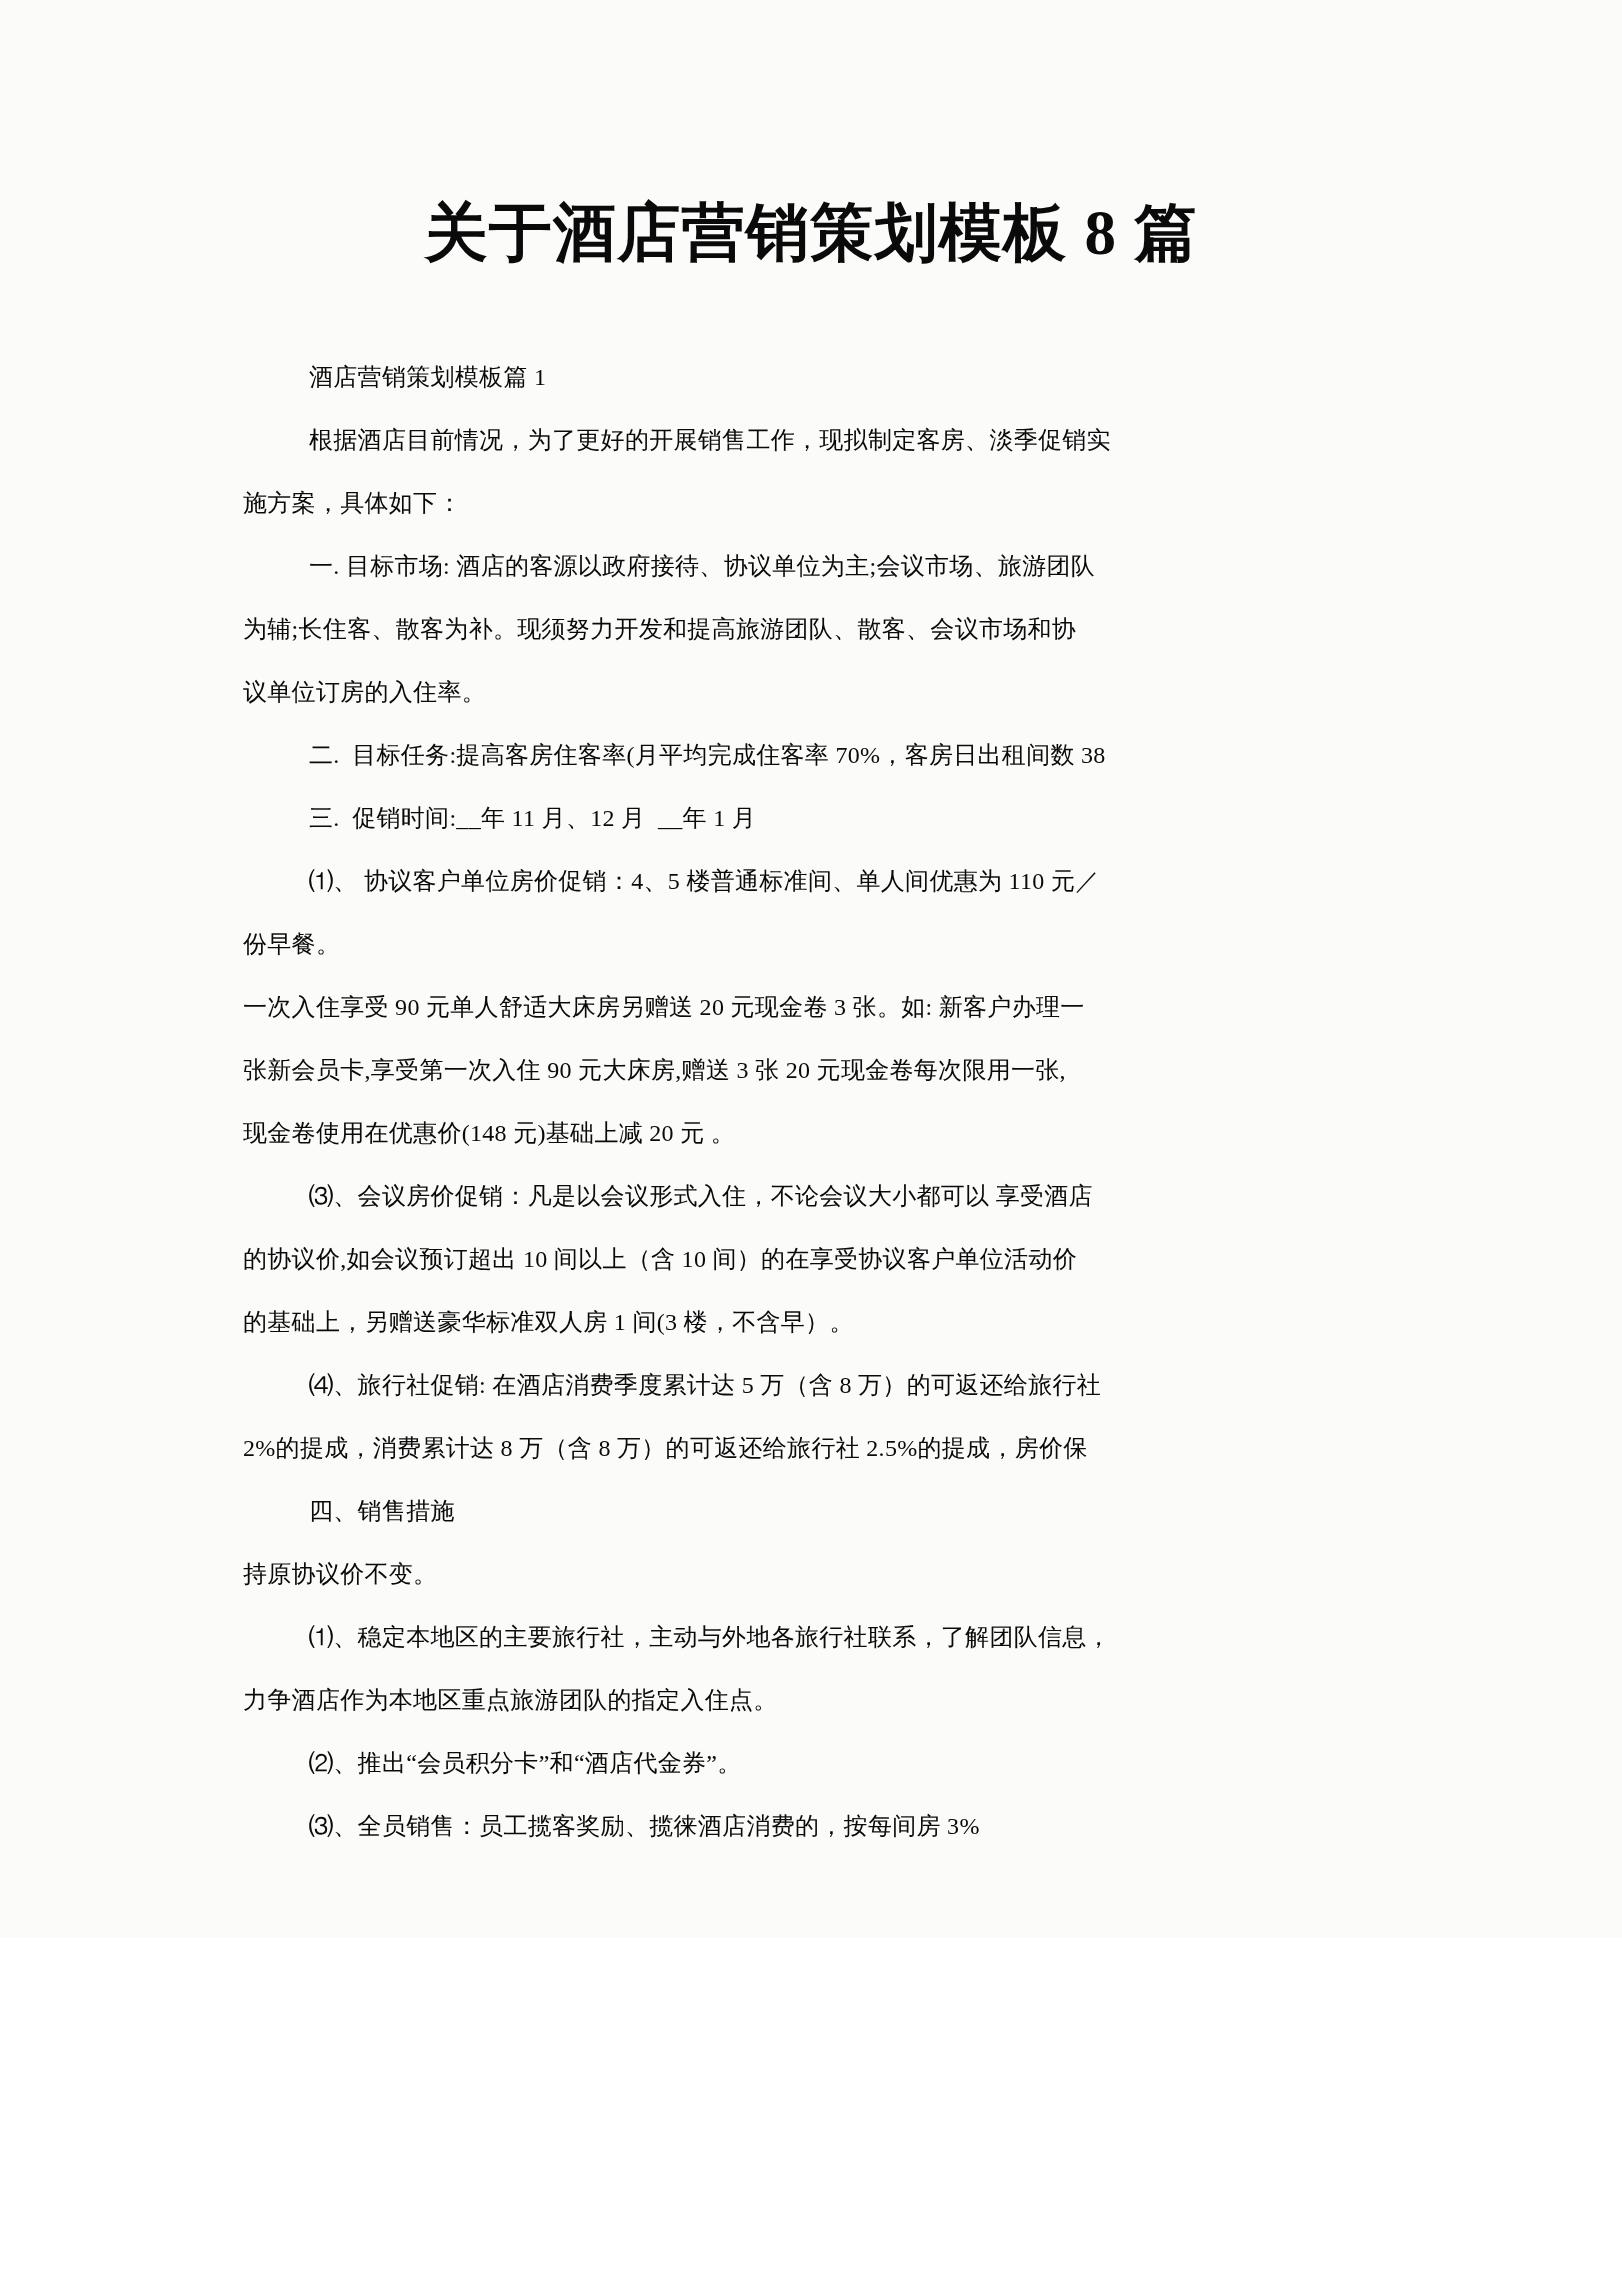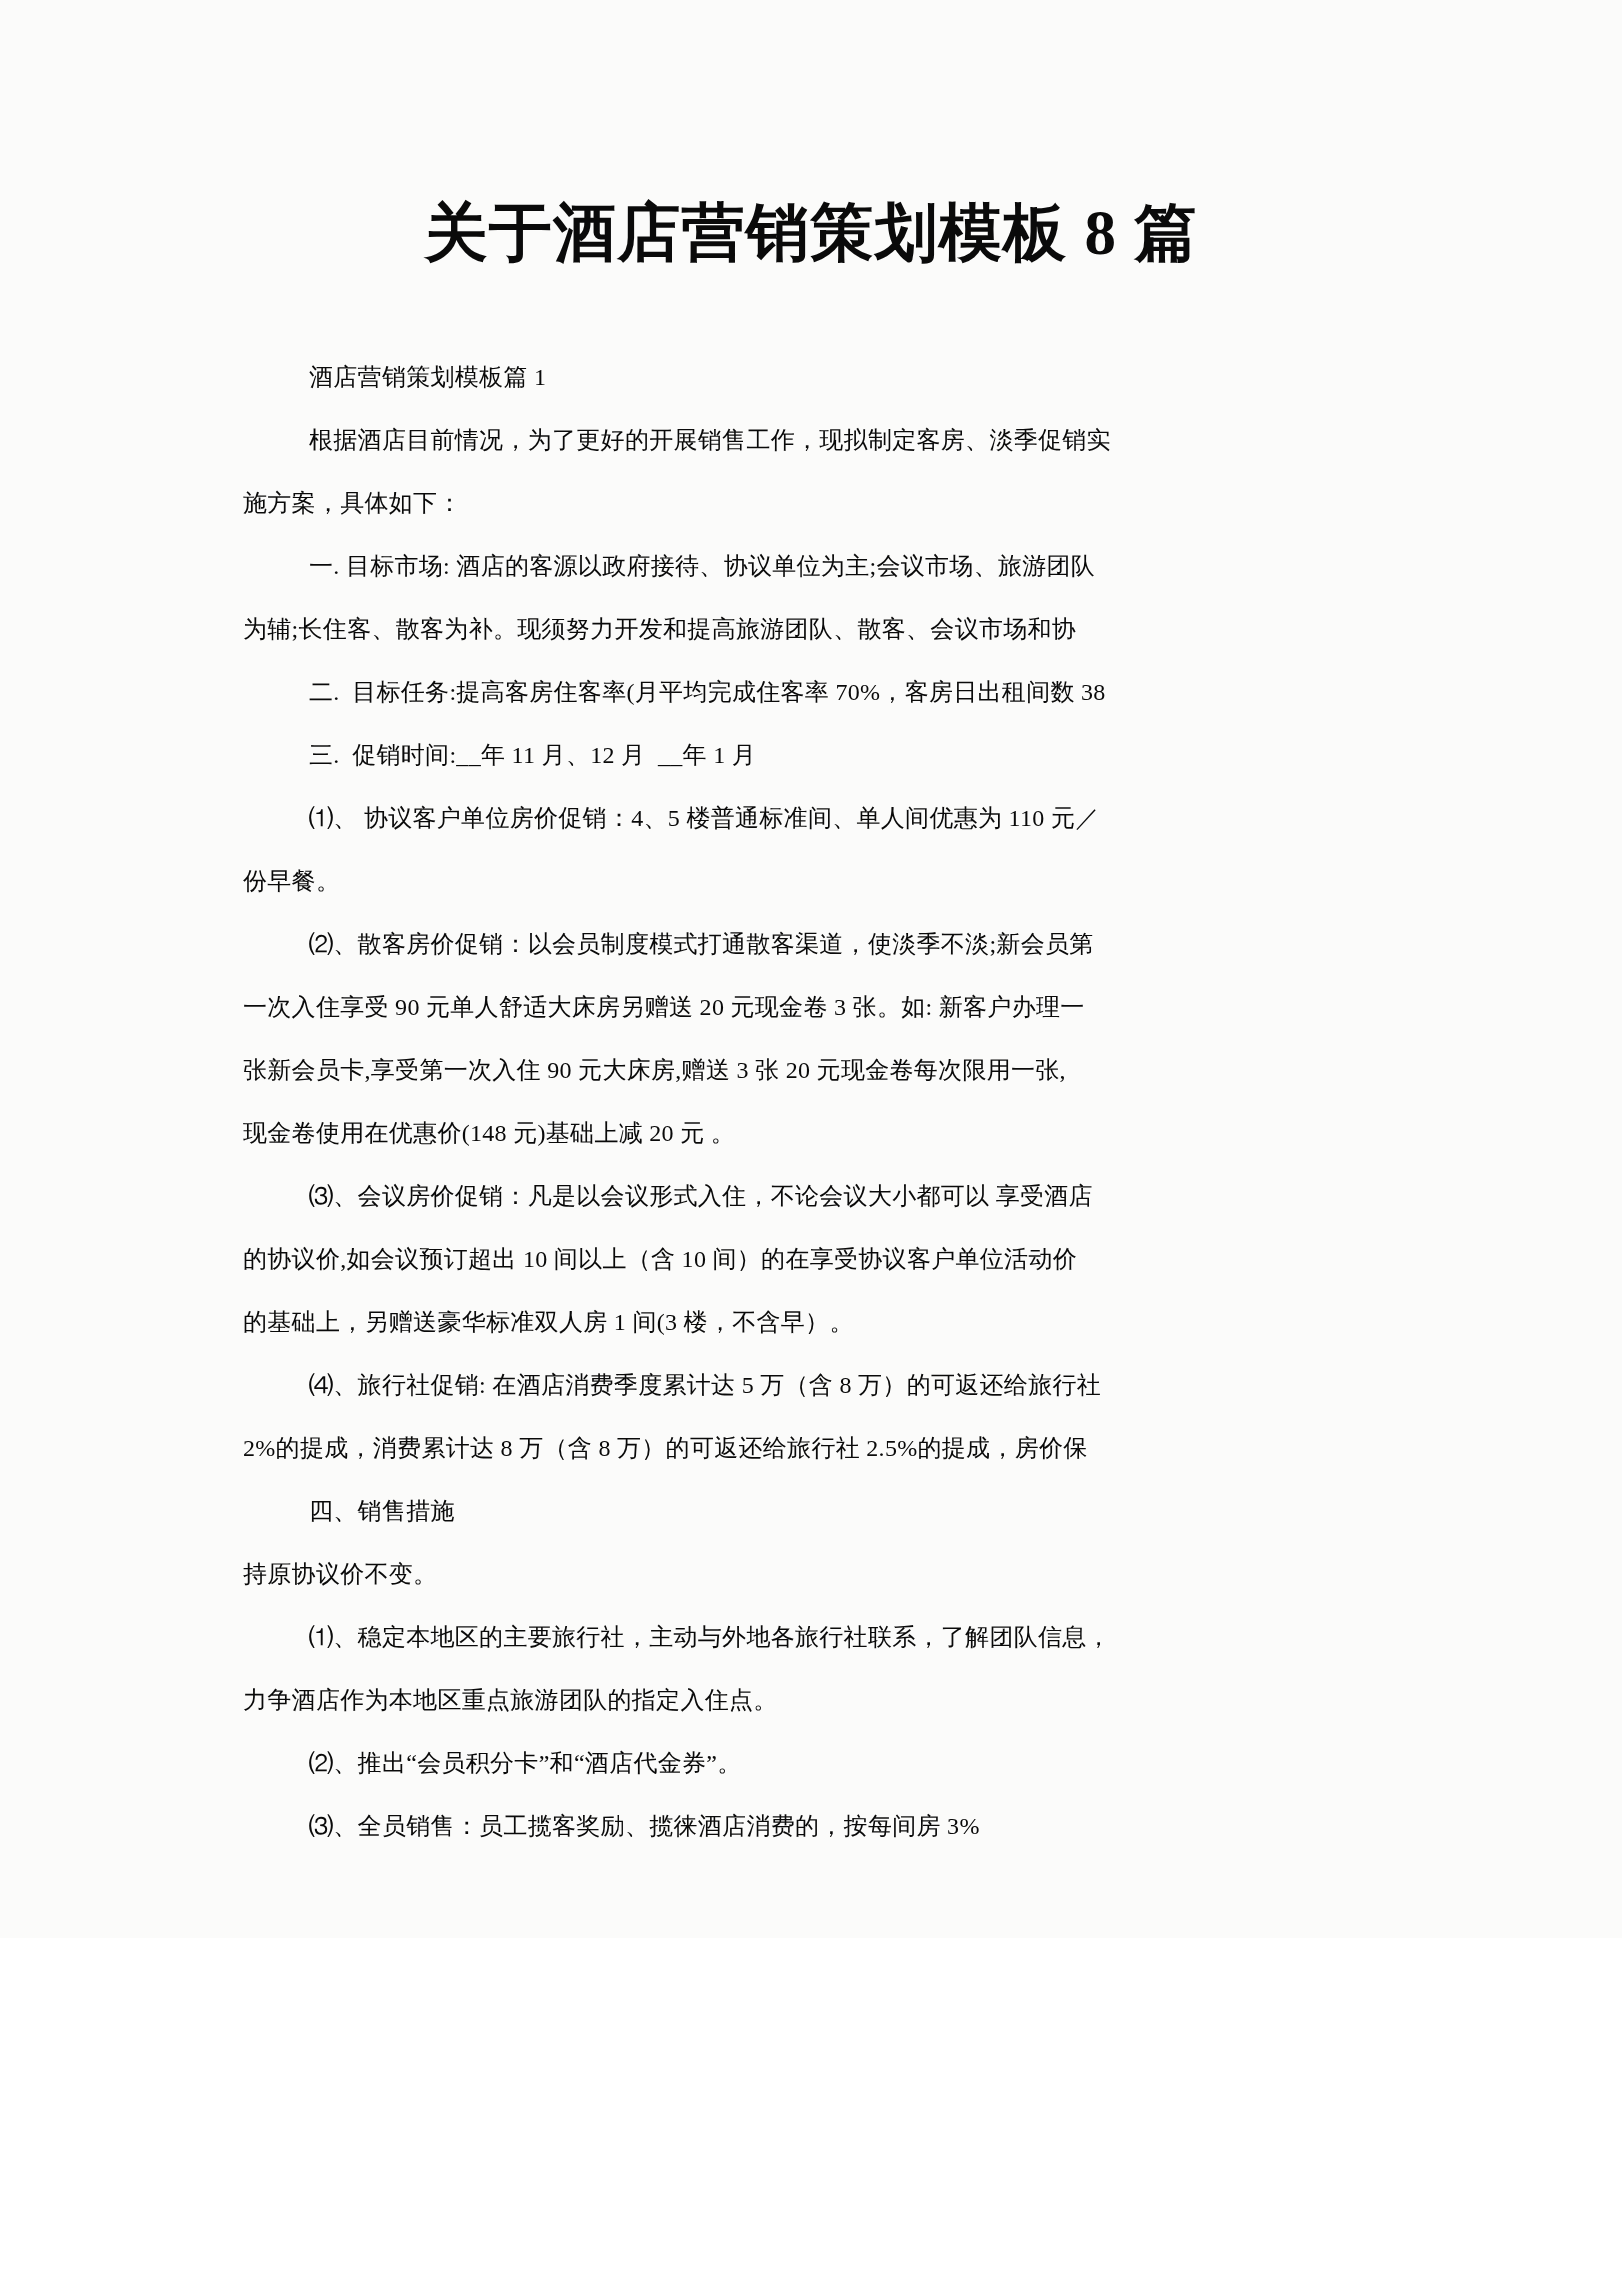--- a/index.html
+++ b/index.html
@@ -48,25 +48,25 @@
 <body>
 
 <div class="page" style="background: rgb(251, 251, 250); color: rgb(10, 10, 10);">
   <div class="doc-title">关于酒店营销策划模板 8 篇</div>
   <div class="doc-body">
       <div class="text-line indent">酒店营销策划模板篇 1</div>
       <div class="text-line indent">根据酒店目前情况，为了更好的开展销售工作，现拟制定客房、淡季促销实</div>
       <div class="text-line">施方案，具体如下：</div>
       <div class="text-line indent">一. 目标市场: 酒店的客源以政府接待、协议单位为主;会议市场、旅游团队</div>
       <div class="text-line">为辅;长住客、散客为补。现须努力开发和提高旅游团队、散客、会议市场和协</div>
+      <div class="text-line">议单位订房的入住率。</div>
       <div class="text-line indent">二.  目标任务:提高客房住客率(月平均完成住客率 70%，客房日出租间数 38</div>
       <div class="text-line indent">三.  促销时间:__年 11 月、12 月  __年 1 月</div>
       <div class="text-line indent">⑴、 协议客户单位房价促销：4、5 楼普通标准间、单人间优惠为 110 元／</div>
       <div class="text-line">份早餐。</div>
-      <div class="text-line indent">⑵、散客房价促销：以会员制度模式打通散客渠道，使淡季不淡;新会员第</div>
       <div class="text-line">一次入住享受 90 元单人舒适大床房另赠送 20 元现金卷 3 张。如: 新客户办理一</div>
       <div class="text-line">张新会员卡,享受第一次入住 90 元大床房,赠送 3 张 20 元现金卷每次限用一张,</div>
       <div class="text-line">现金卷使用在优惠价(148 元)基础上减 20 元 。</div>
       <div class="text-line indent">⑶、会议房价促销：凡是以会议形式入住，不论会议大小都可以 享受酒店</div>
       <div class="text-line">的协议价,如会议预订超出 10 间以上（含 10 间）的在享受协议客户单位活动价</div>
       <div class="text-line">的基础上，另赠送豪华标准双人房 1 间(3 楼，不含早）。</div>
       <div class="text-line indent">⑷、旅行社促销: 在酒店消费季度累计达 5 万（含 8 万）的可返还给旅行社</div>
       <div class="text-line">2%的提成，消费累计达 8 万（含 8 万）的可返还给旅行社 2.5%的提成，房价保</div>
       <div class="text-line indent">四、销售措施</div>
       <div class="text-line">持原协议价不变。</div>

